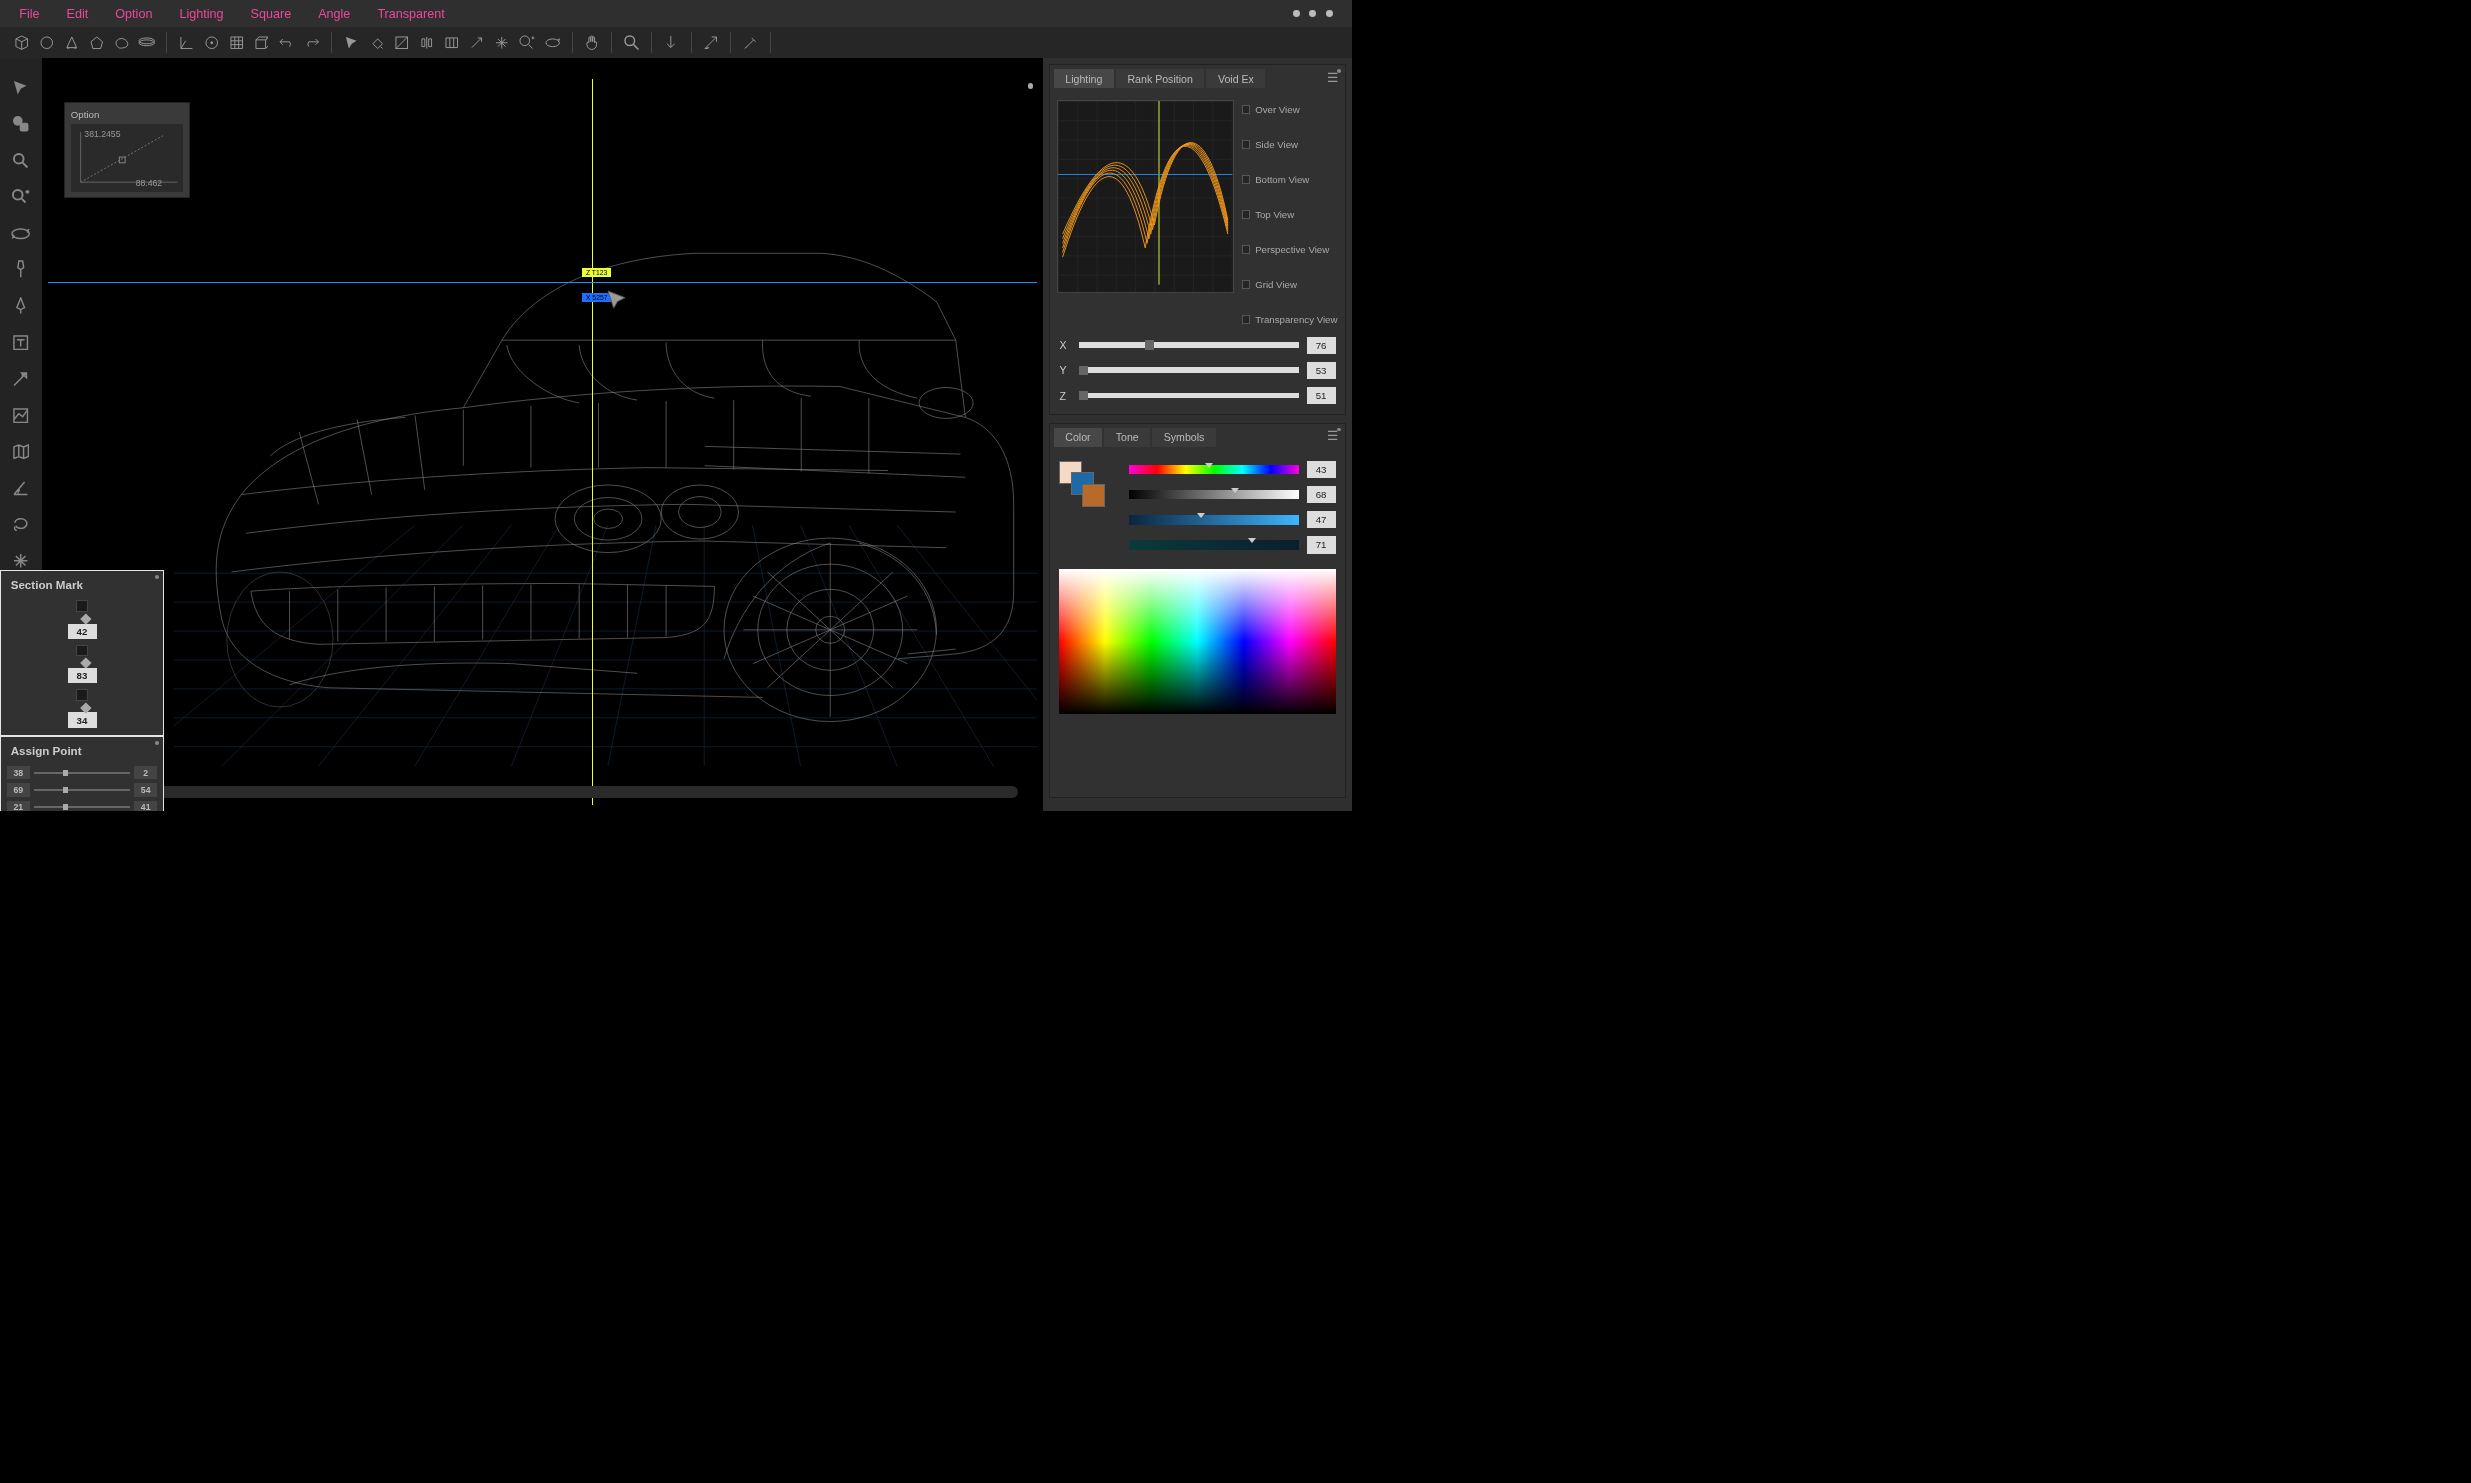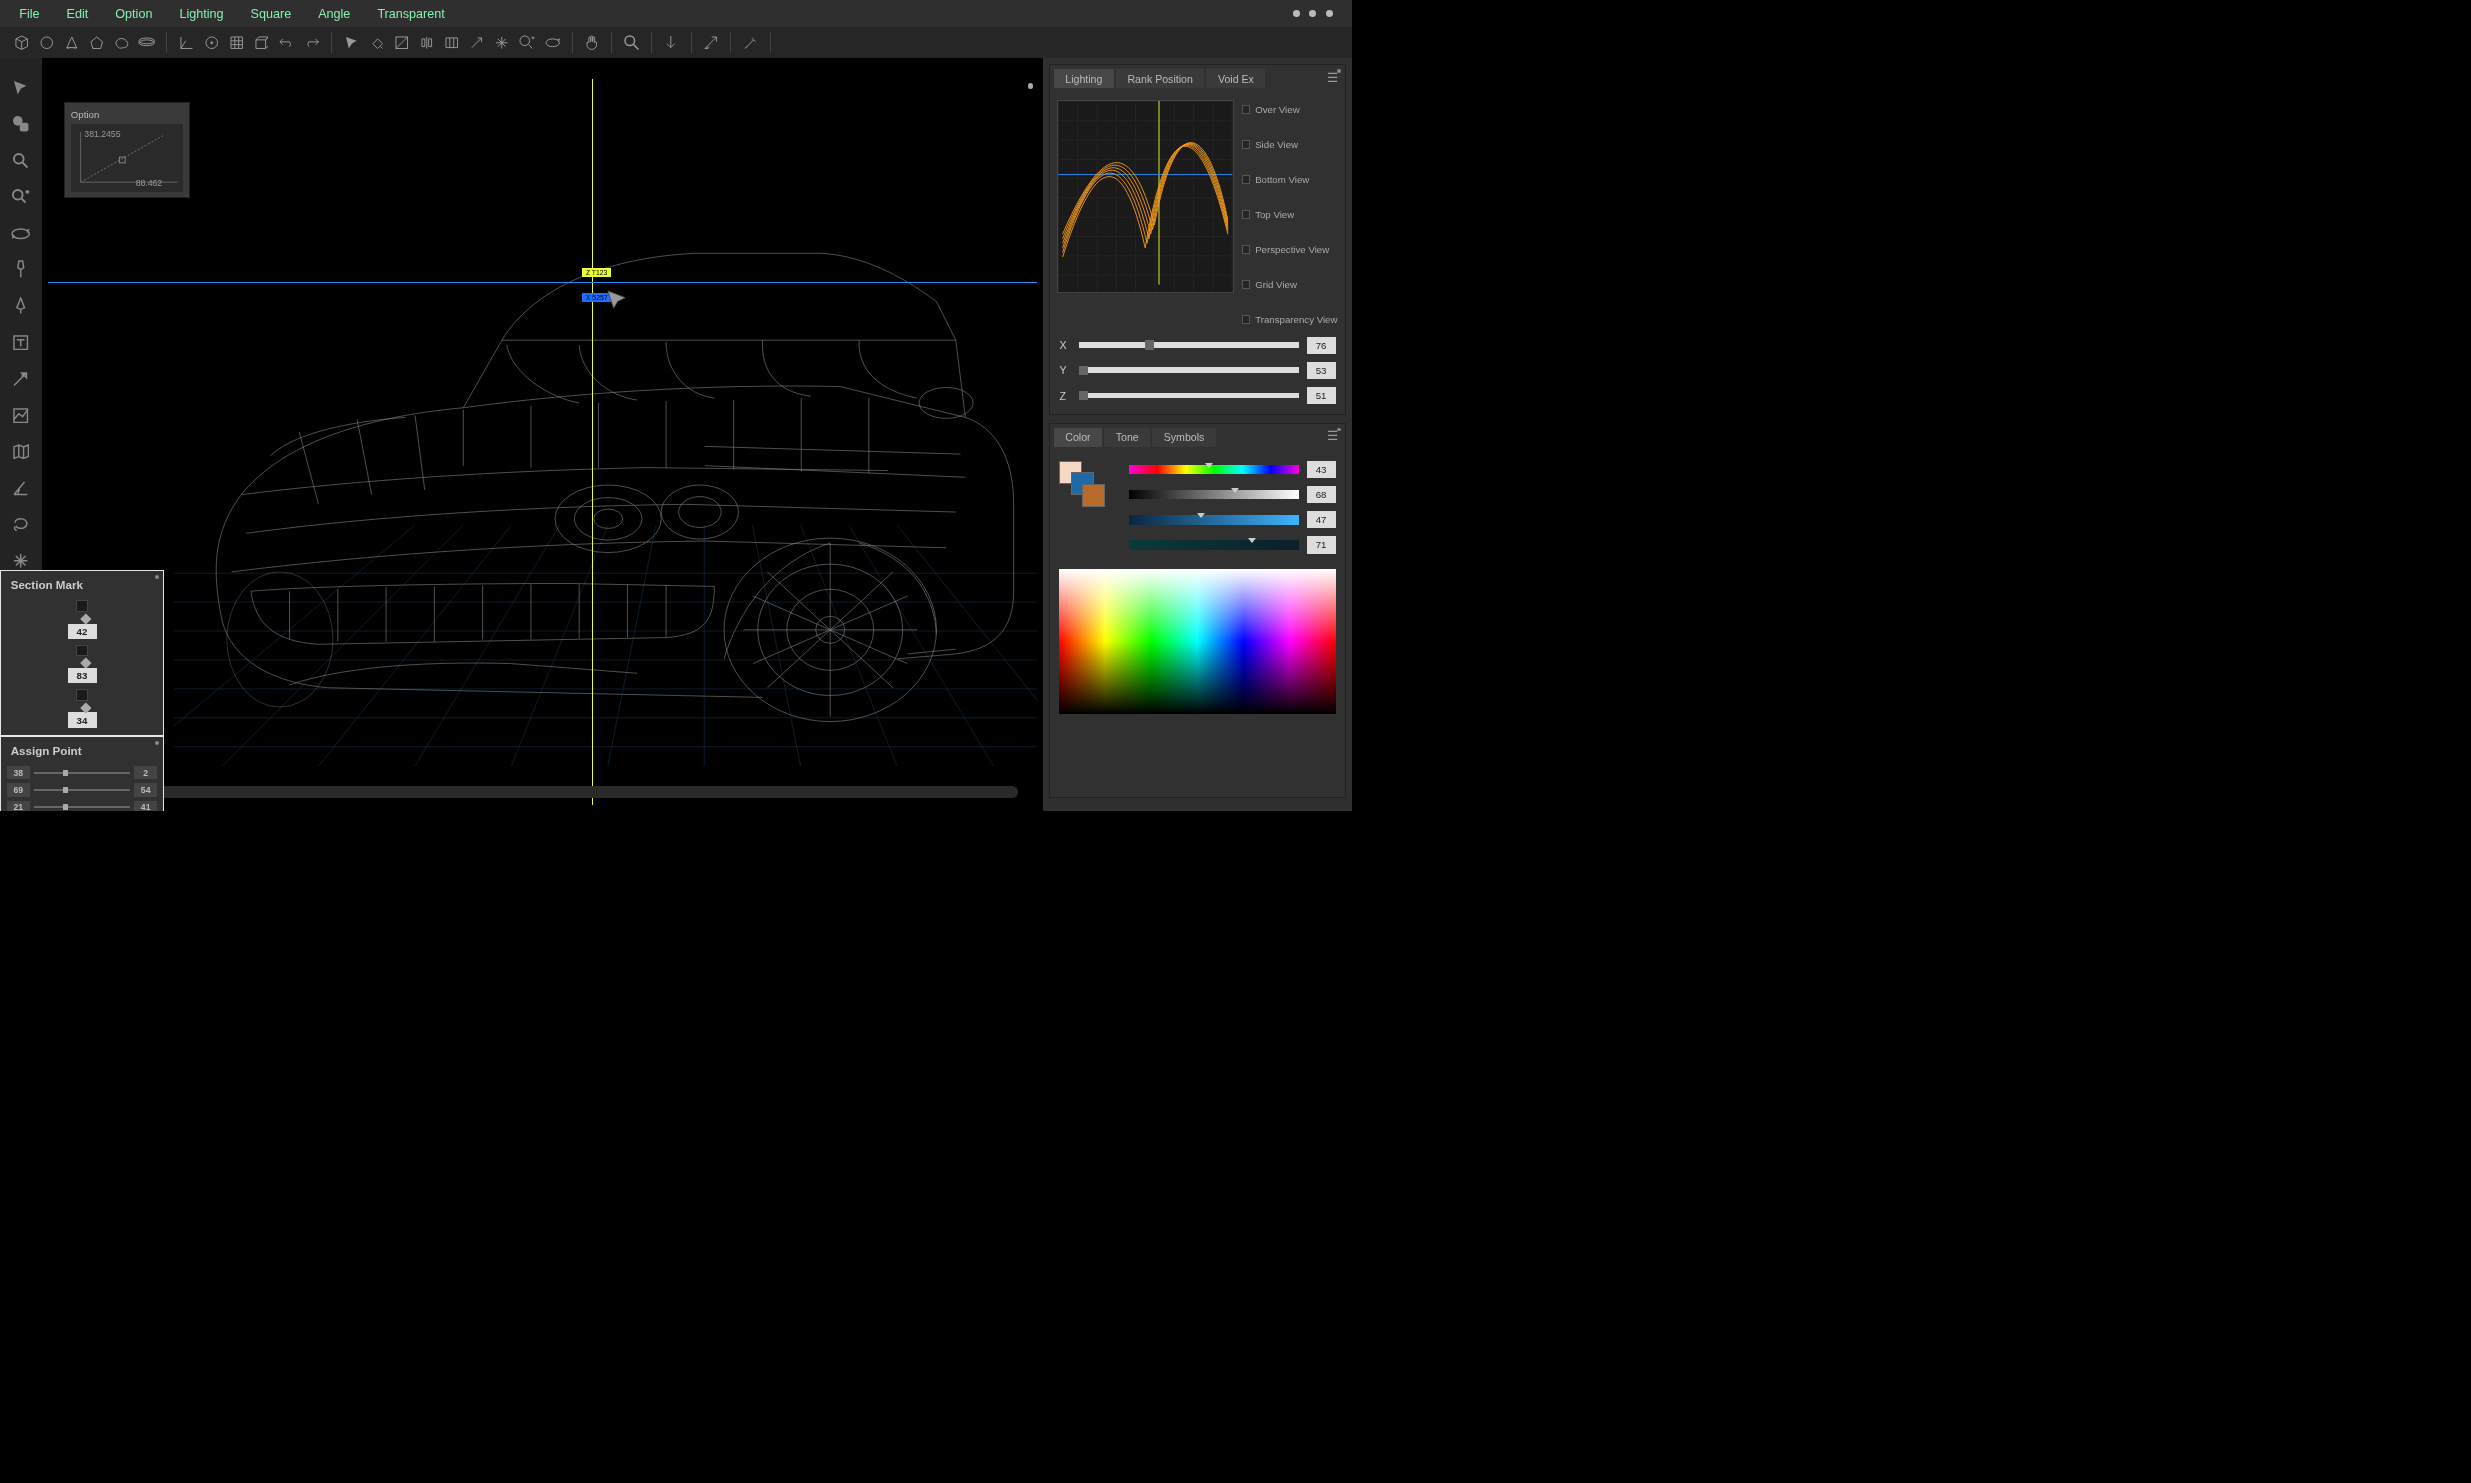--- a/index.html
+++ b/index.html
@@ -1,18 +1,18 @@
 <!DOCTYPE html>
 <html><head>
 <meta charset="utf-8">
 <style>
 *{margin:0;padding:0;box-sizing:border-box;font-family:Arial,Helvetica,sans-serif;-webkit-font-smoothing:antialiased;}
 body{background:#000;color:#ccc;font-size:11.6px;overflow:hidden;width:1352px;height:811px;position:relative;}
 .menubar{height:27px;background:#2f2f2f;display:flex;align-items:center;padding:0 19.3px;gap:27px;}
-.menubar span{color:#86efac;font-size:12.6px;cursor:pointer;}
+.menubar span{color:#ec4899;font-size:12.6px;cursor:pointer;}
 .win-dots{margin-left:auto;display:flex;gap:9.7px;}
 .win-dots div{width:6.8px;height:6.8px;border-radius:50%;background:#bbb;}
 .toolbar{height:31px;background:#262626;display:flex;align-items:center;padding:0 11.6px;gap:5.8px;}
 .tb-icon{width:19.3px;height:19.3px;display:flex;align-items:center;justify-content:center;color:#999;cursor:pointer;}
 .tb-sep{width:1px;height:21px;background:#444;margin:0 3.9px;}
 .main{display:flex;height:753px;}
 .left-tools{width:42px;background:#232323;display:flex;flex-direction:column;align-items:center;padding-top:19.3px;gap:15.4px;}
 .lt-icon{width:21px;height:21px;color:#888;cursor:pointer;display:flex;align-items:center;justify-content:center;}
 .left-panels{width:126px;position:absolute;left:0;top:570px;}
 .panel{background:#313131;border:1px solid #e5e5e5;margin-bottom:0;position:relative;font-weight:bold;}

